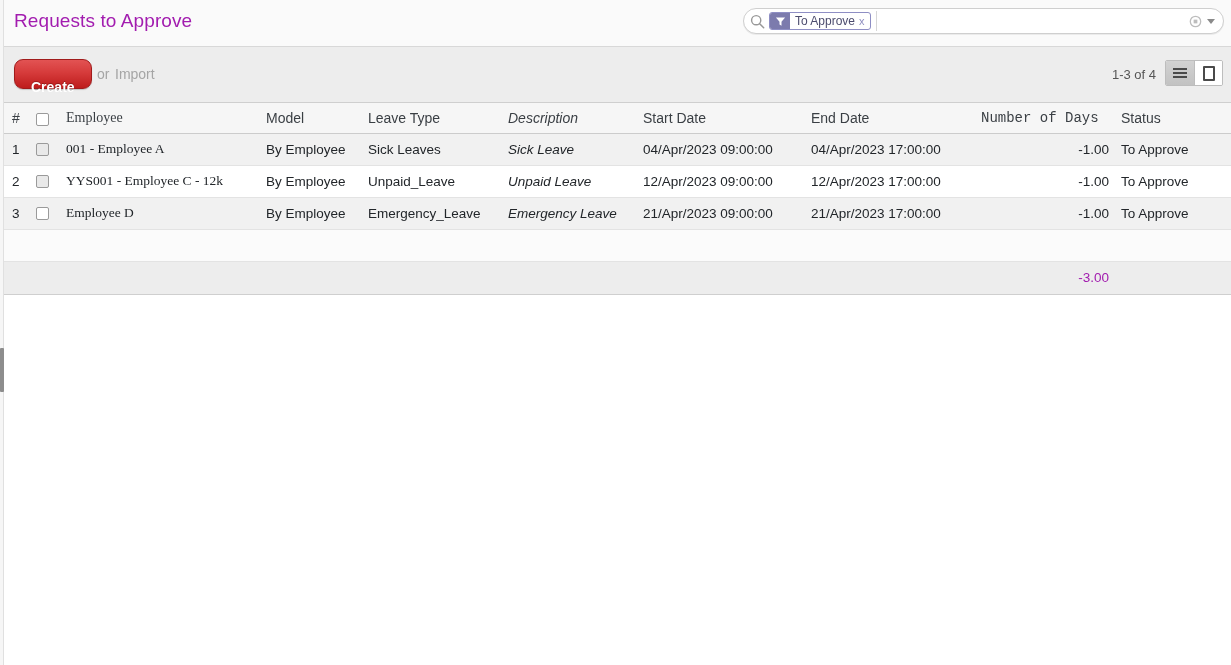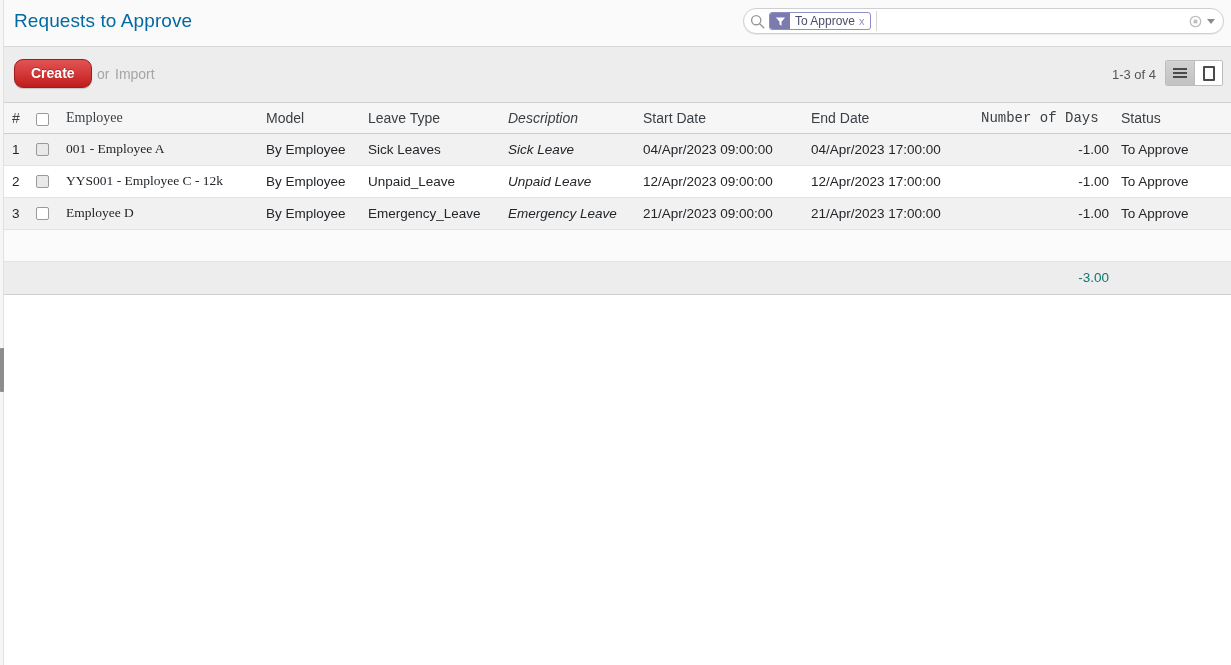--- a/index.html
+++ b/index.html
@@ -33,21 +33,21 @@
 
   
   .topbar {
     position: absolute; left: 4px; top: 0;
     width: 1227px; height: 47px;
     background: #fafafa;
     border-bottom: 1px solid #d8d8d8;
   }
   .page-title {
     position: absolute; left: 10px; top: 10px;
-    font-size: 19px; color: #0369a1;
+    font-size: 19px; color: #a21caf;
     letter-spacing: .1px;
     white-space: nowrap;
   }
 
   
   .searchview {
     position: absolute; left: 739px; top: 8px;
     width: 481px; height: 26px;
     background: #ffffff;
     border: 1px solid #cfcfcf;
@@ -117,21 +117,21 @@
 
   
   .actionband {
     position: absolute; left: 4px; top: 47px;
     width: 1227px; height: 56px;
     background: #ededed;
     border-bottom: 1px solid #cfcfcf;
   }
   .btn-create {
     position: absolute; left: 10px; top: 12px;
-    height: 29px; padding: 0 16px;
+    height: 29px; padding: 14px 16px;
     border: 1px solid #a01b1b;
     border-radius: 9px;
     background: linear-gradient(to bottom, #e25353 0%, #d63b3b 45%, #be1c1c 100%);
     color: #ffffff;
     font-size: 14px; font-weight: bold;
     line-height: 27px;
     text-shadow: 0 -1px 0 rgba(0,0,0,.25);
     box-shadow: 0 1px 1px rgba(0,0,0,.18);
     cursor: pointer;
   }
@@ -238,21 +238,21 @@
     cursor: pointer;
   }
   .cbox.shaded { background: #e9e9e9; }
   tfoot td {
     background: #ededed;
     border-top: 1px solid #c8c8c8;
     border-bottom: 1px solid #cfcfcf;
     height: 33px;
     padding: 0 6px;
     font-size: 13.5px;
-    color: #0f766e;
+    color: #a21caf;
     white-space: nowrap;
   }
   tfoot td.c-nd { text-align: right; }
 </style>
 </head>
 <body>
 
 <div id="app">
 
   <div class="left-rail">

